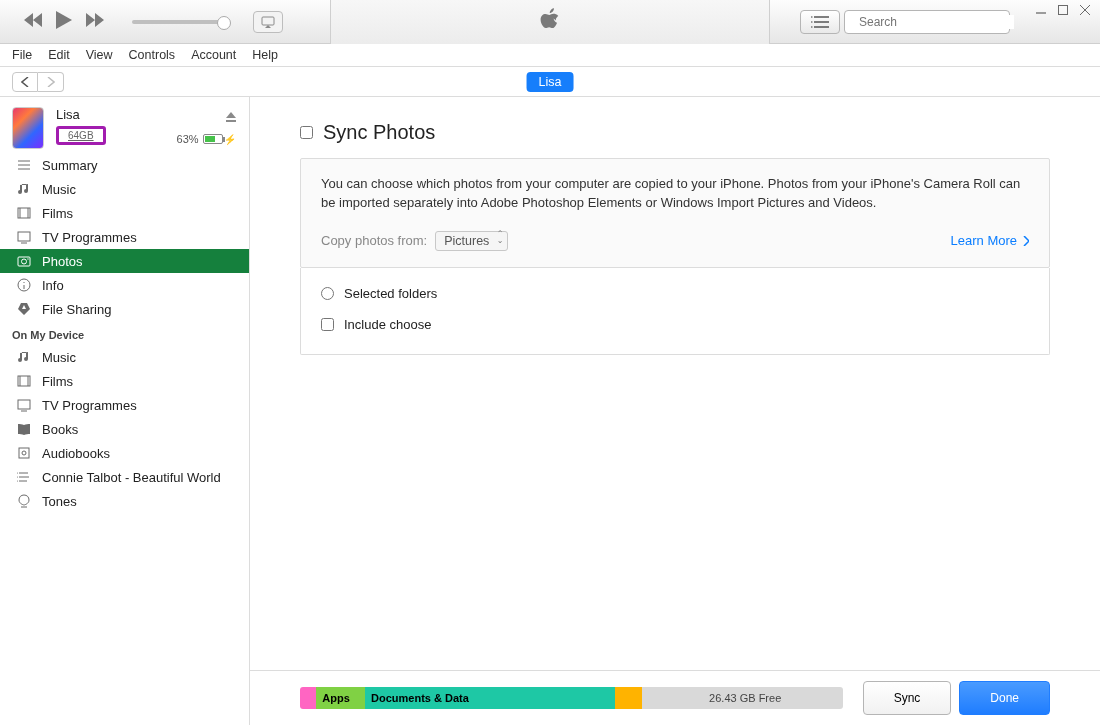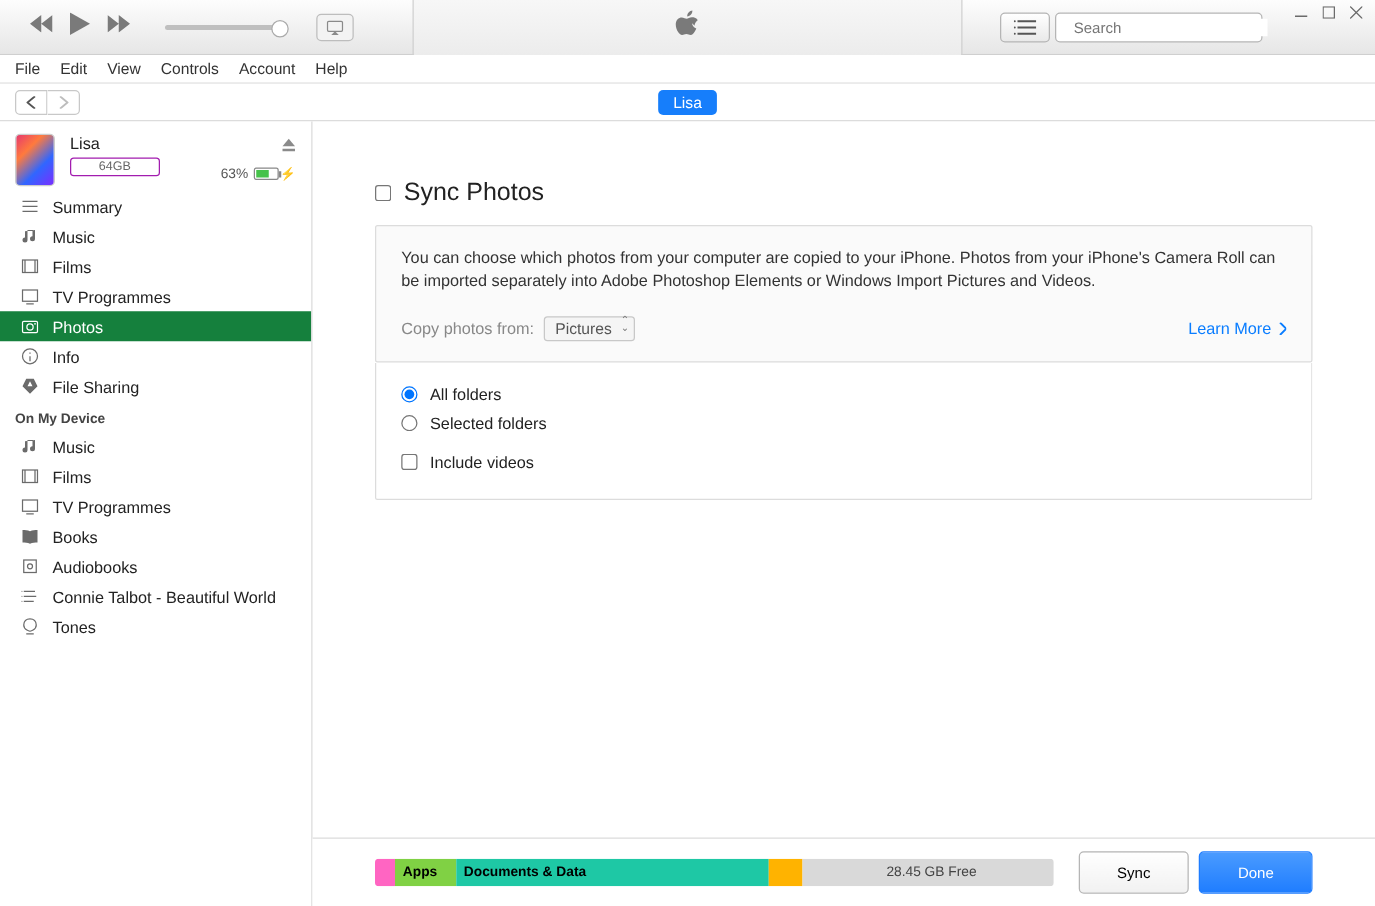--- a/index.html
+++ b/index.html
@@ -60,35 +60,35 @@
   .devpill { position:absolute; left:50%; transform:translateX(-50%); background:#167efb; color:#fff; font-size:12.5px; padding:3px 12px; border-radius:4px; }
 
   
   .main { display:flex; height:calc(725px - 44px - 23px - 30px); }
   .sidebar { width:250px; border-right:1px solid #dcdcdc; background:#fff; overflow:hidden; }
   .dev-header { display:flex; padding:10px 12px 4px 12px; align-items:flex-start; position:relative; }
   .dev-thumb { width:32px; height:42px; border-radius:4px; background:linear-gradient(135deg,#e6396e 0%,#ff7a3d 30%,#3066ff 65%,#7a2eff 100%); border:1px solid #ccc; }
   .dev-info { margin-left:12px; flex:1; }
   .dev-name { font-size:13px; color:#222; margin-bottom:4px; }
   .row2 { display:flex; align-items:center; gap:10px; }
-  .capacity { font-size:10px; color:#666; border:1px solid #a21caf; border-radius:3px; padding:1px 22px; }
+  .capacity { font-size:10px; color:#666; border:3px solid #a21caf; border-radius:3px; padding:1px 9px;text-decoration:underline; }
   .battext { font-size:11px; color:#555; margin-left:auto; }
   .battery { width:20px; height:10px; border:1px solid #888; border-radius:2px; position:relative; margin-left:4px; }
   .battery::after { content:""; position:absolute; right:-3px; top:2px; width:2px; height:5px; background:#888; }
   .battery .fill { position:absolute; left:1px; top:1px; bottom:1px; width:60%; background:#46c24a; }
   .eject { position:absolute; right:12px; top:12px; color:#8a8a8a; cursor:pointer; }
 
   .side-sect { font-size:11px; font-weight:600; color:#444; padding:8px 12px 4px; }
   .side-item { display:flex; align-items:center; gap:10px; padding:4px 12px 4px 16px; font-size:13px; color:#222; cursor:pointer; }
   .side-item.active { background:#15803d; color:#fff; }
   .side-item.active .sicon { color:#fff; }
   .sicon { width:16px; height:16px; color:#6b6b6b; display:flex; align-items:center; justify-content:center; }
 
   .content { flex:1; position:relative; padding:24px 50px 0 50px; overflow:hidden; }
-  .sync-title-row { display:flex; align-items:center; gap:10px; margin-bottom:14px;margin-top:22px; }
+  .sync-title-row { display:flex; align-items:center; gap:10px; margin-bottom:14px; }
   .sync-title { font-size:20px; color:#222; }
   .infobox { border:1px solid #dcdcdc; background:#fafafa; padding:16px 20px; border-radius:2px; }
   .infotext { font-size:13px; color:#333; line-height:1.45; margin-bottom:18px; }
   .copy-row { display:flex; align-items:center; gap:8px; font-size:13px; color:#888; }
   .select { border:1px solid #c8c8c8; border-radius:3px; padding:2px 18px 2px 8px; font-size:12.5px; color:#555; position:relative; background:#f5f5f5; }
   .select::after { content:"⌃\A⌄"; white-space:pre; position:absolute; right:4px; top:-2px; font-size:8px; line-height:7px; color:#777; }
   .learn { margin-left:auto; color:#0a7dff; font-size:13px; cursor:pointer; display:flex; align-items:center; gap:6px; }
 
   .optbox { border:1px solid #dcdcdc; border-top:none; padding:14px 20px 18px; border-radius:0 0 2px 2px; }
   .optrow { display:flex; align-items:center; gap:10px; font-size:13px; color:#222; padding:4px 0; }
@@ -374,39 +374,35 @@
         <span class="learn">
           <span>Learn More</span>
           <svg width="6" height="10" viewBox="0 0 6 10">
               <path d="M1 0l5 5-5 5" fill="none" stroke="currentColor" stroke-width="1.5"></path>
             </svg>
         </span>
       </div>
     </div>
     <div class="optbox">
       <label class="optrow">
-        <input type="radio" name="fsel" checked="" style="">
-        <span>All folders</span>
-      </label>
-      <label class="optrow">
         <input type="radio" name="fsel" style="">
         <span>Selected folders</span>
       </label>
       <div class="sep"></div>
       <label class="optrow">
         <input type="checkbox" style="">
-        <span>Include videos</span>
+        <span>Include choose</span>
       </label>
     </div>
   </div>
 </div>
 
 <div class="bottom">
   <div class="storage" id="storage-bar">
       <div class="seg" style="width: 3%; background: rgb(255, 101, 194);"></div>
       <div class="seg" style="width: 9%; background: rgb(128, 209, 68);">Apps</div>
       <div class="seg" style="width: 46%; background: rgb(30, 200, 165);">Documents &amp; Data</div>
       <div class="seg" style="width: 5%; background: rgb(255, 179, 0);"></div>
-      <div class="seg free" style="width: 37%; background: rgb(217, 217, 217);">28.45 GB Free</div>
+      <div class="seg free" style="width: 37%; background: rgb(217, 217, 217);">26.43 GB Free</div>
     </div>
   <div class="btn">Sync</div>
   <div class="btn primary">Done</div>
 </div>
 
 </body></html>

